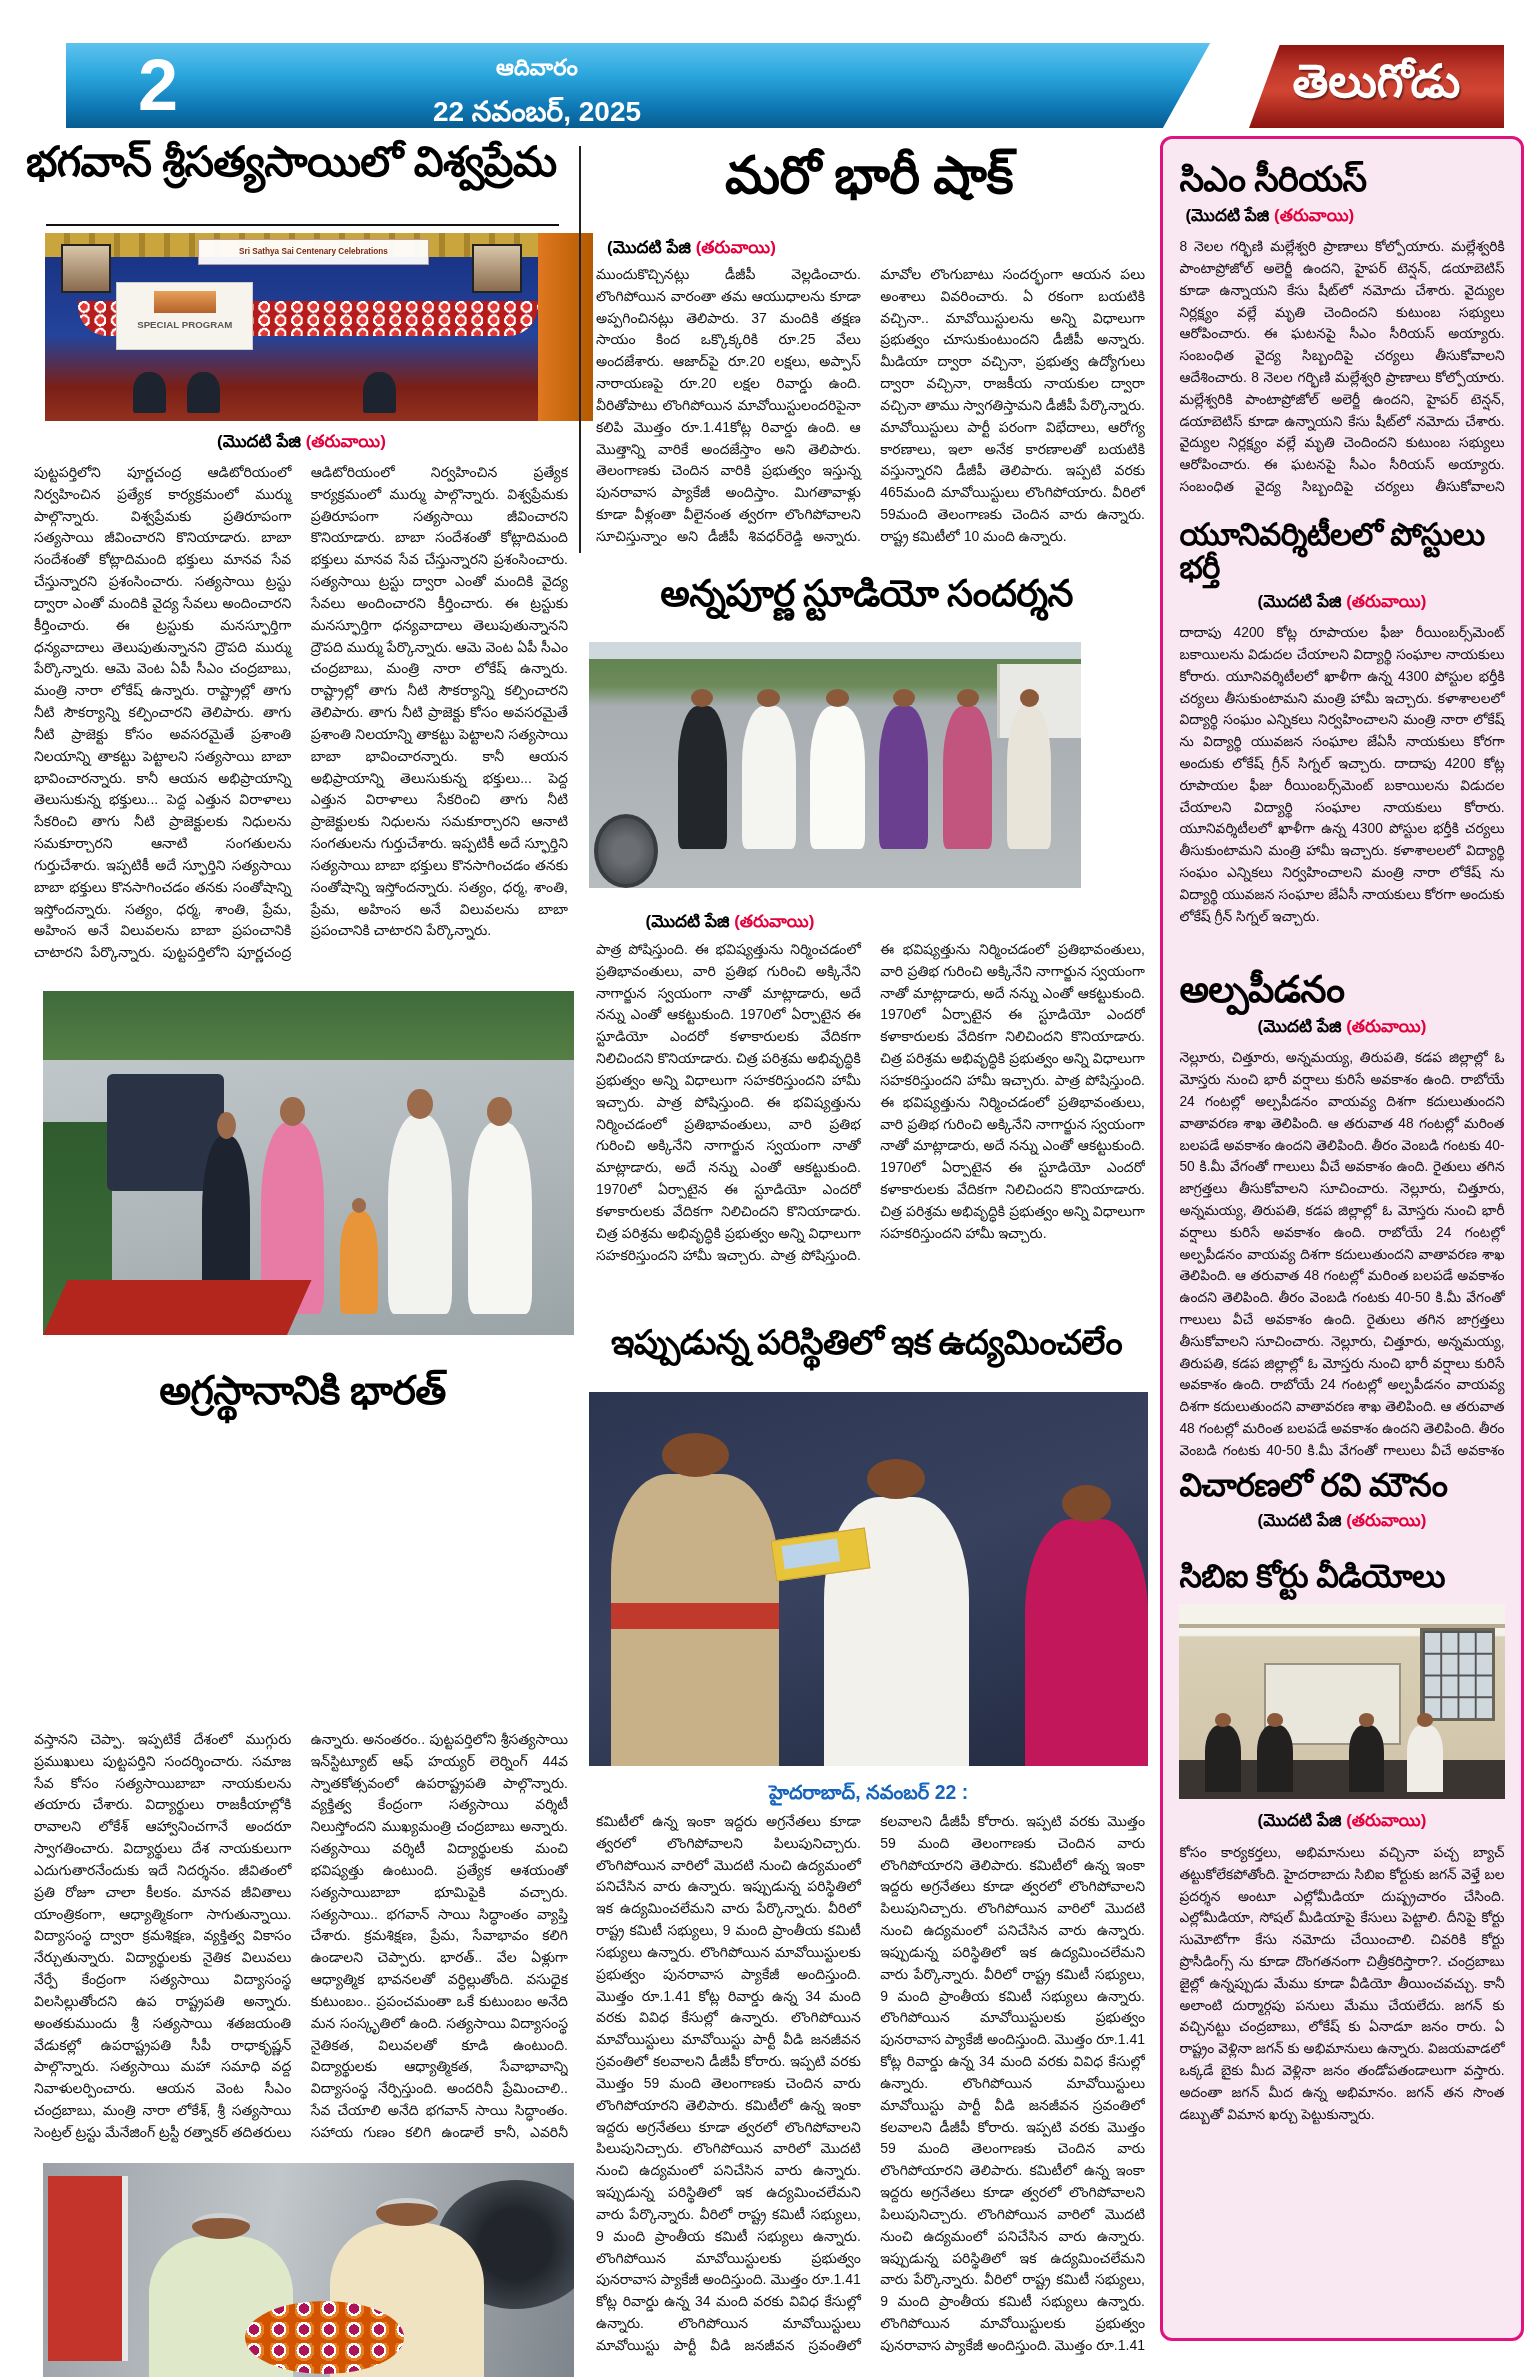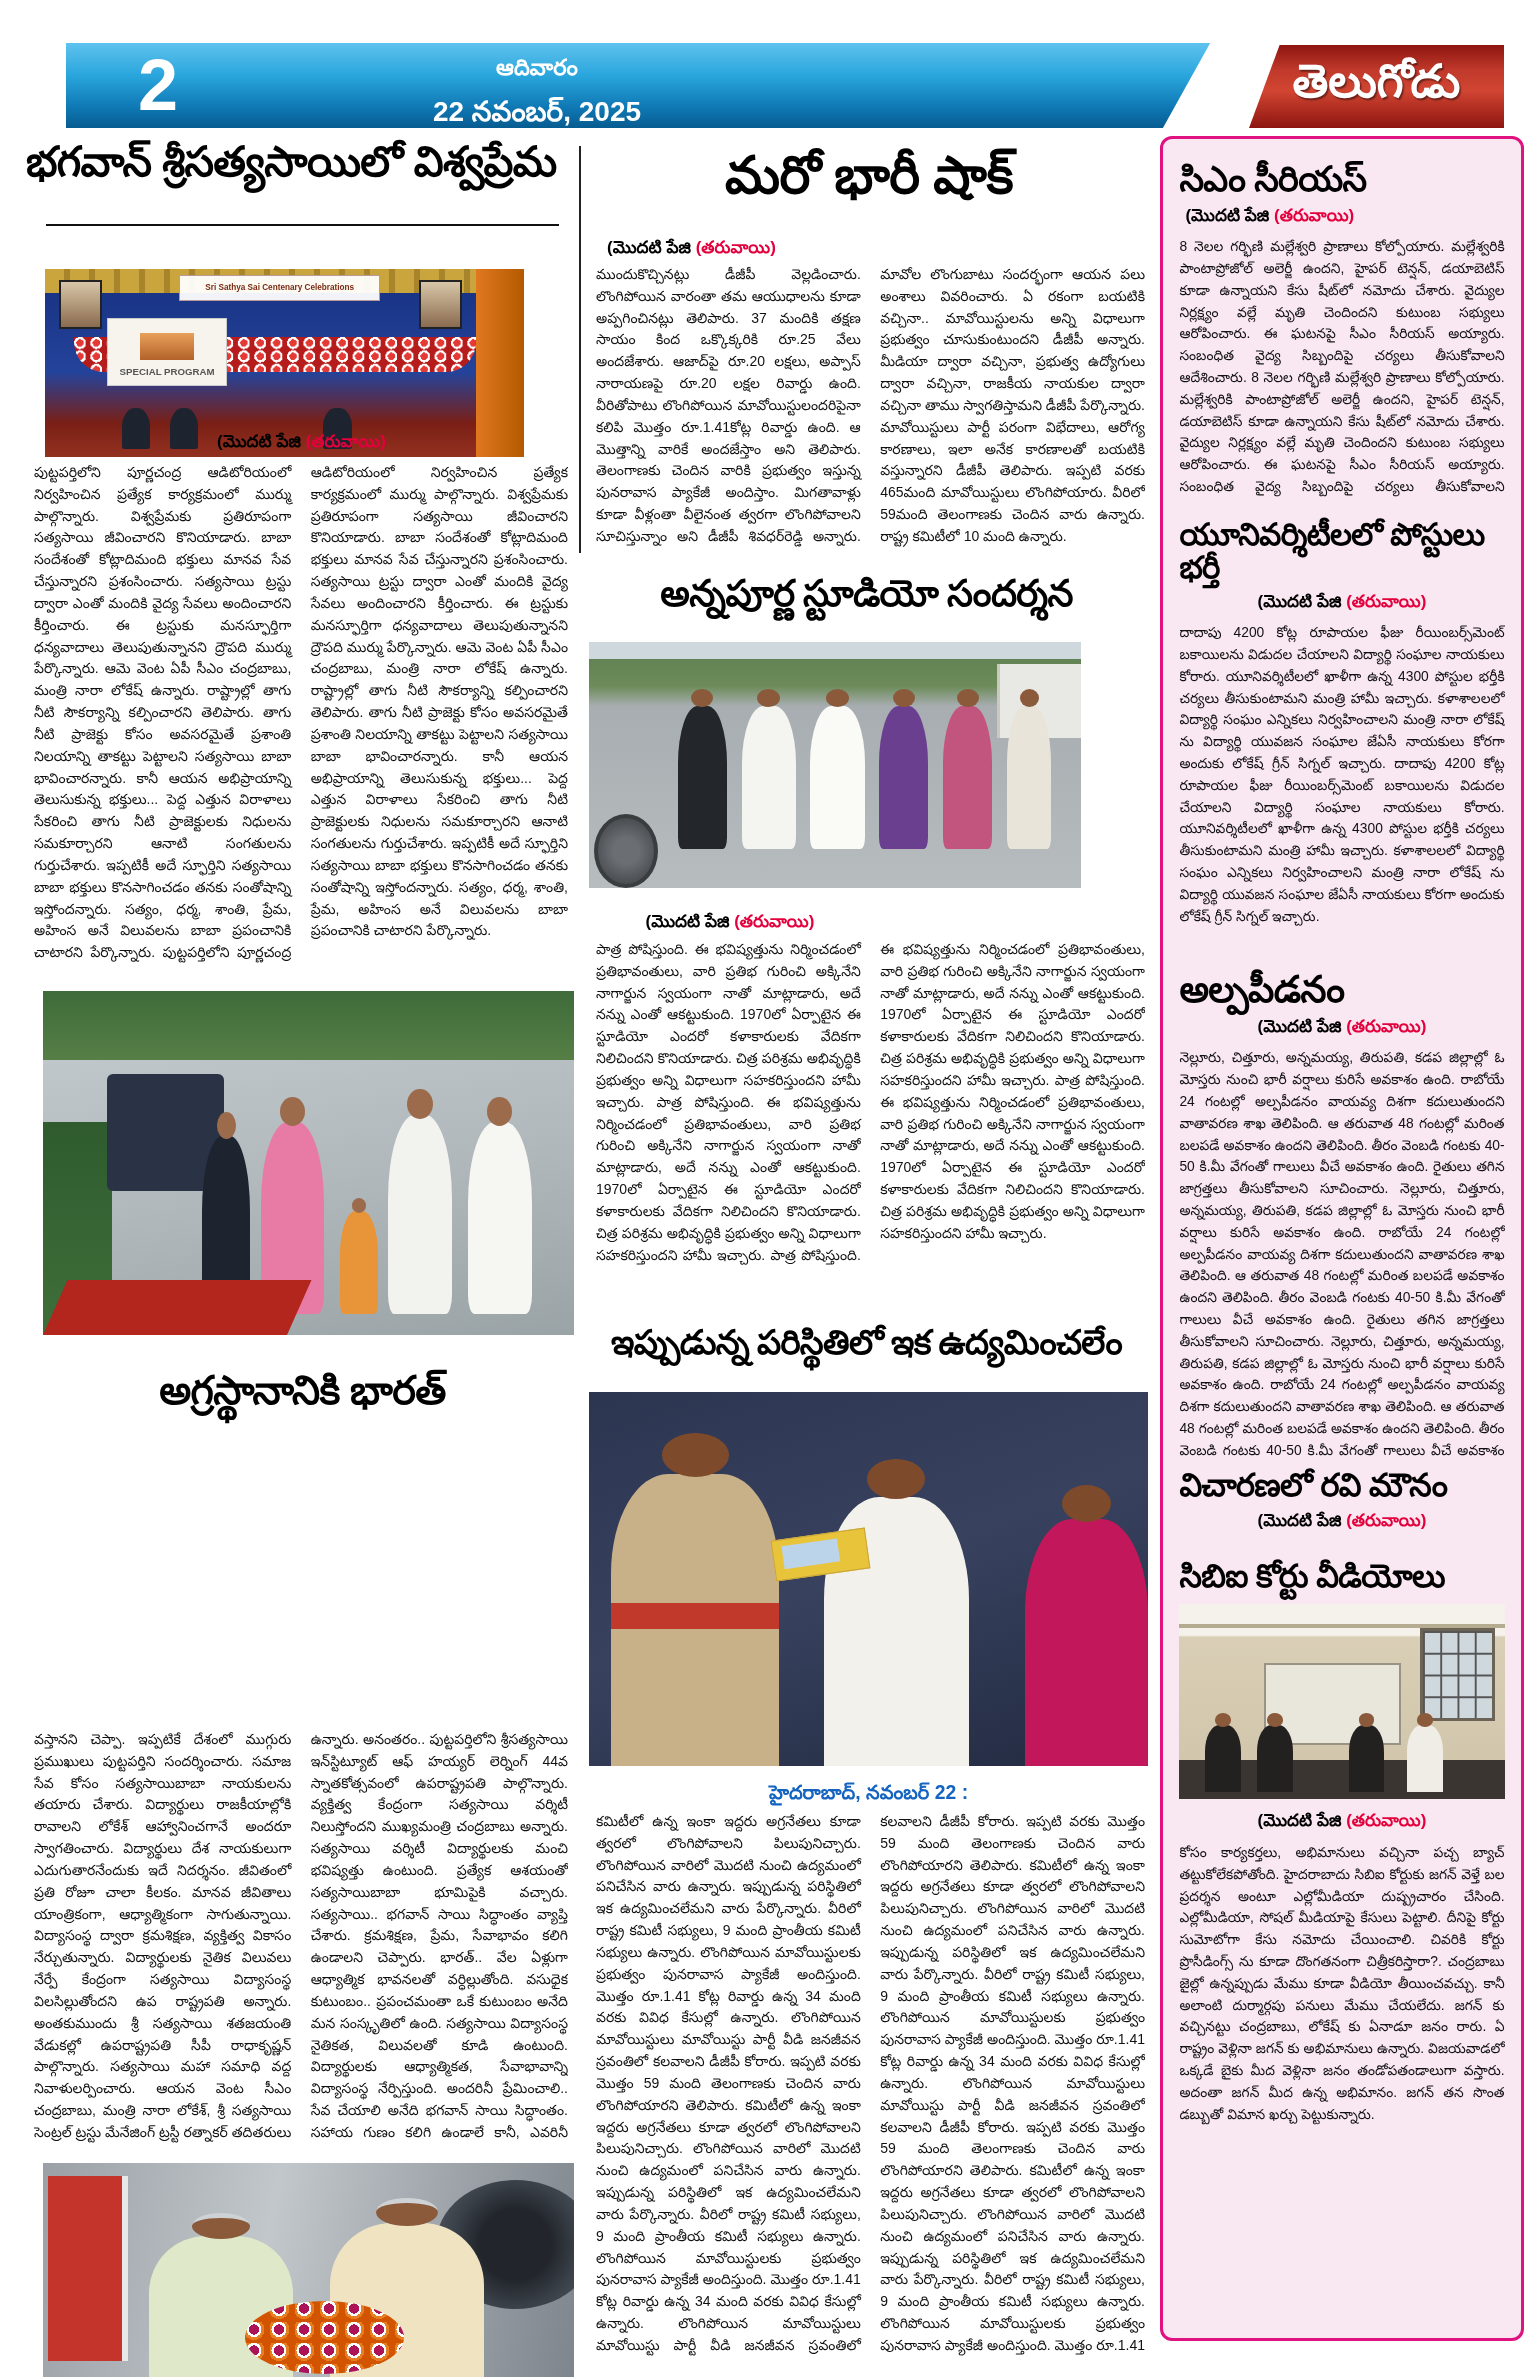--- a/index.html
+++ b/index.html
@@ -56,21 +56,21 @@
 
   .p1 { background:linear-gradient(180deg,#16307f 0%,#24439b 55%,#7a1f16 82%,#93311f 100%); }
   .p1 .gold-arch { top:0; left:0; right:0; height:13%; background:repeating-linear-gradient(90deg,#caa53d 0 19.4px,#a8842b 19.4px 25px); }
   .p1 .garland { top:36%; left:6%; right:10%; height:19%; border-radius:0 0 30px 30px;
     background:#b71c1c;
     background-image:radial-gradient(circle at 6px 6px,#e53935 0 3.7px,#fff 3.7px 6px,transparent 6px);
     background-size:16.4px 13.4px; }
   .p1 .banner { top:3%; left:28%; width:42%; height:14%; background:rgba(255,255,255,.94); border:1.5px solid #b99; 
     display:flex; align-items:center; justify-content:center; font-size:8.2px; font-weight:700; color:#7a2a12; text-align:center; padding:1.5px; }
   .p1 .card { top:26%; left:13%; width:25%; height:36%; background:#f6f4ec; border:1.5px solid #ccc;
-    display:flex; flex-direction:column; align-items:center; justify-content:flex-end; padding-bottom:8px;
+    display:flex; flex-direction:column; align-items:center; justify-content:flex-end; padding-bottom:19px;
     font-size:9.7px; font-weight:700; color:#555; }
   .p1 .card i { display:block; width:46%; height:46%; background:linear-gradient(#e8a05a,#b3622a); margin-bottom:6px; }
   .p1 .drape { top:0; right:0; width:10%; height:100%; background:linear-gradient(90deg,#e07820,#b35a00); }
   .p1 .portrait { top:6%; width:9%; height:26%; background:linear-gradient(#d8c6a8,#8a6b4f); border:2.2px solid #222; }
   .p1 .fig { bottom:4%; width:6%; height:22%; border-radius:45% 45% 8% 8%; background:#1d2430; }
 
   .p2 { background:linear-gradient(170deg,#c6cdd0 0%,#b0b8bb 55%,#9aa3a6 100%); }
   .p2 .trees { top:0; left:0; right:0; height:20%; background:linear-gradient(180deg,#3e6b3a,#567f46); }
   .p2 .hedge { left:0; bottom:0; width:13%; height:62%; background:linear-gradient(#2f5b2e,#3f6f39); }
   .p2 .crowd { left:12%; top:24%; width:22%; height:34%; background:#2a3346; border-radius:6px; }
@@ -138,21 +138,21 @@
     <span class="day">ఆదివారం</span>
     <span class="date">22 నవంబర్, 2025</span>
   </div>
   <div class="abs masthead" style="left:1249px; top:45px; width:255px; height:83px;">
     <span>తెలుగోడు</span>
   </div>
 
   <div class="abs headline" style="left:26px; top:140px; width:553px; font-size:42px;">భగవాన్ శ్రీసత్యసాయిలో విశ్వప్రేమ</div>
   <div class="abs rule" style="left:46px; top:224px; width:513px; height:2.2px;"></div>
 
-  <div class="photo p1" style="left:45px; top:233px; width:479px; height:188px;margin-top:36px;">
+  <div class="photo p1" style="left:45px; top:233px; width:548px; height:188px;">
     <div class="gold-arch"></div>
     <div class="banner">Sri Sathya Sai Centenary Celebrations</div>
     <div class="portrait" style="left:3%;"></div>
     <div class="portrait" style="right:13%;"></div>
     <div class="garland"></div>
     <div class="card">
         <i></i>
         <span>SPECIAL PROGRAM</span>
       </div>
     <div class="drape"></div>

